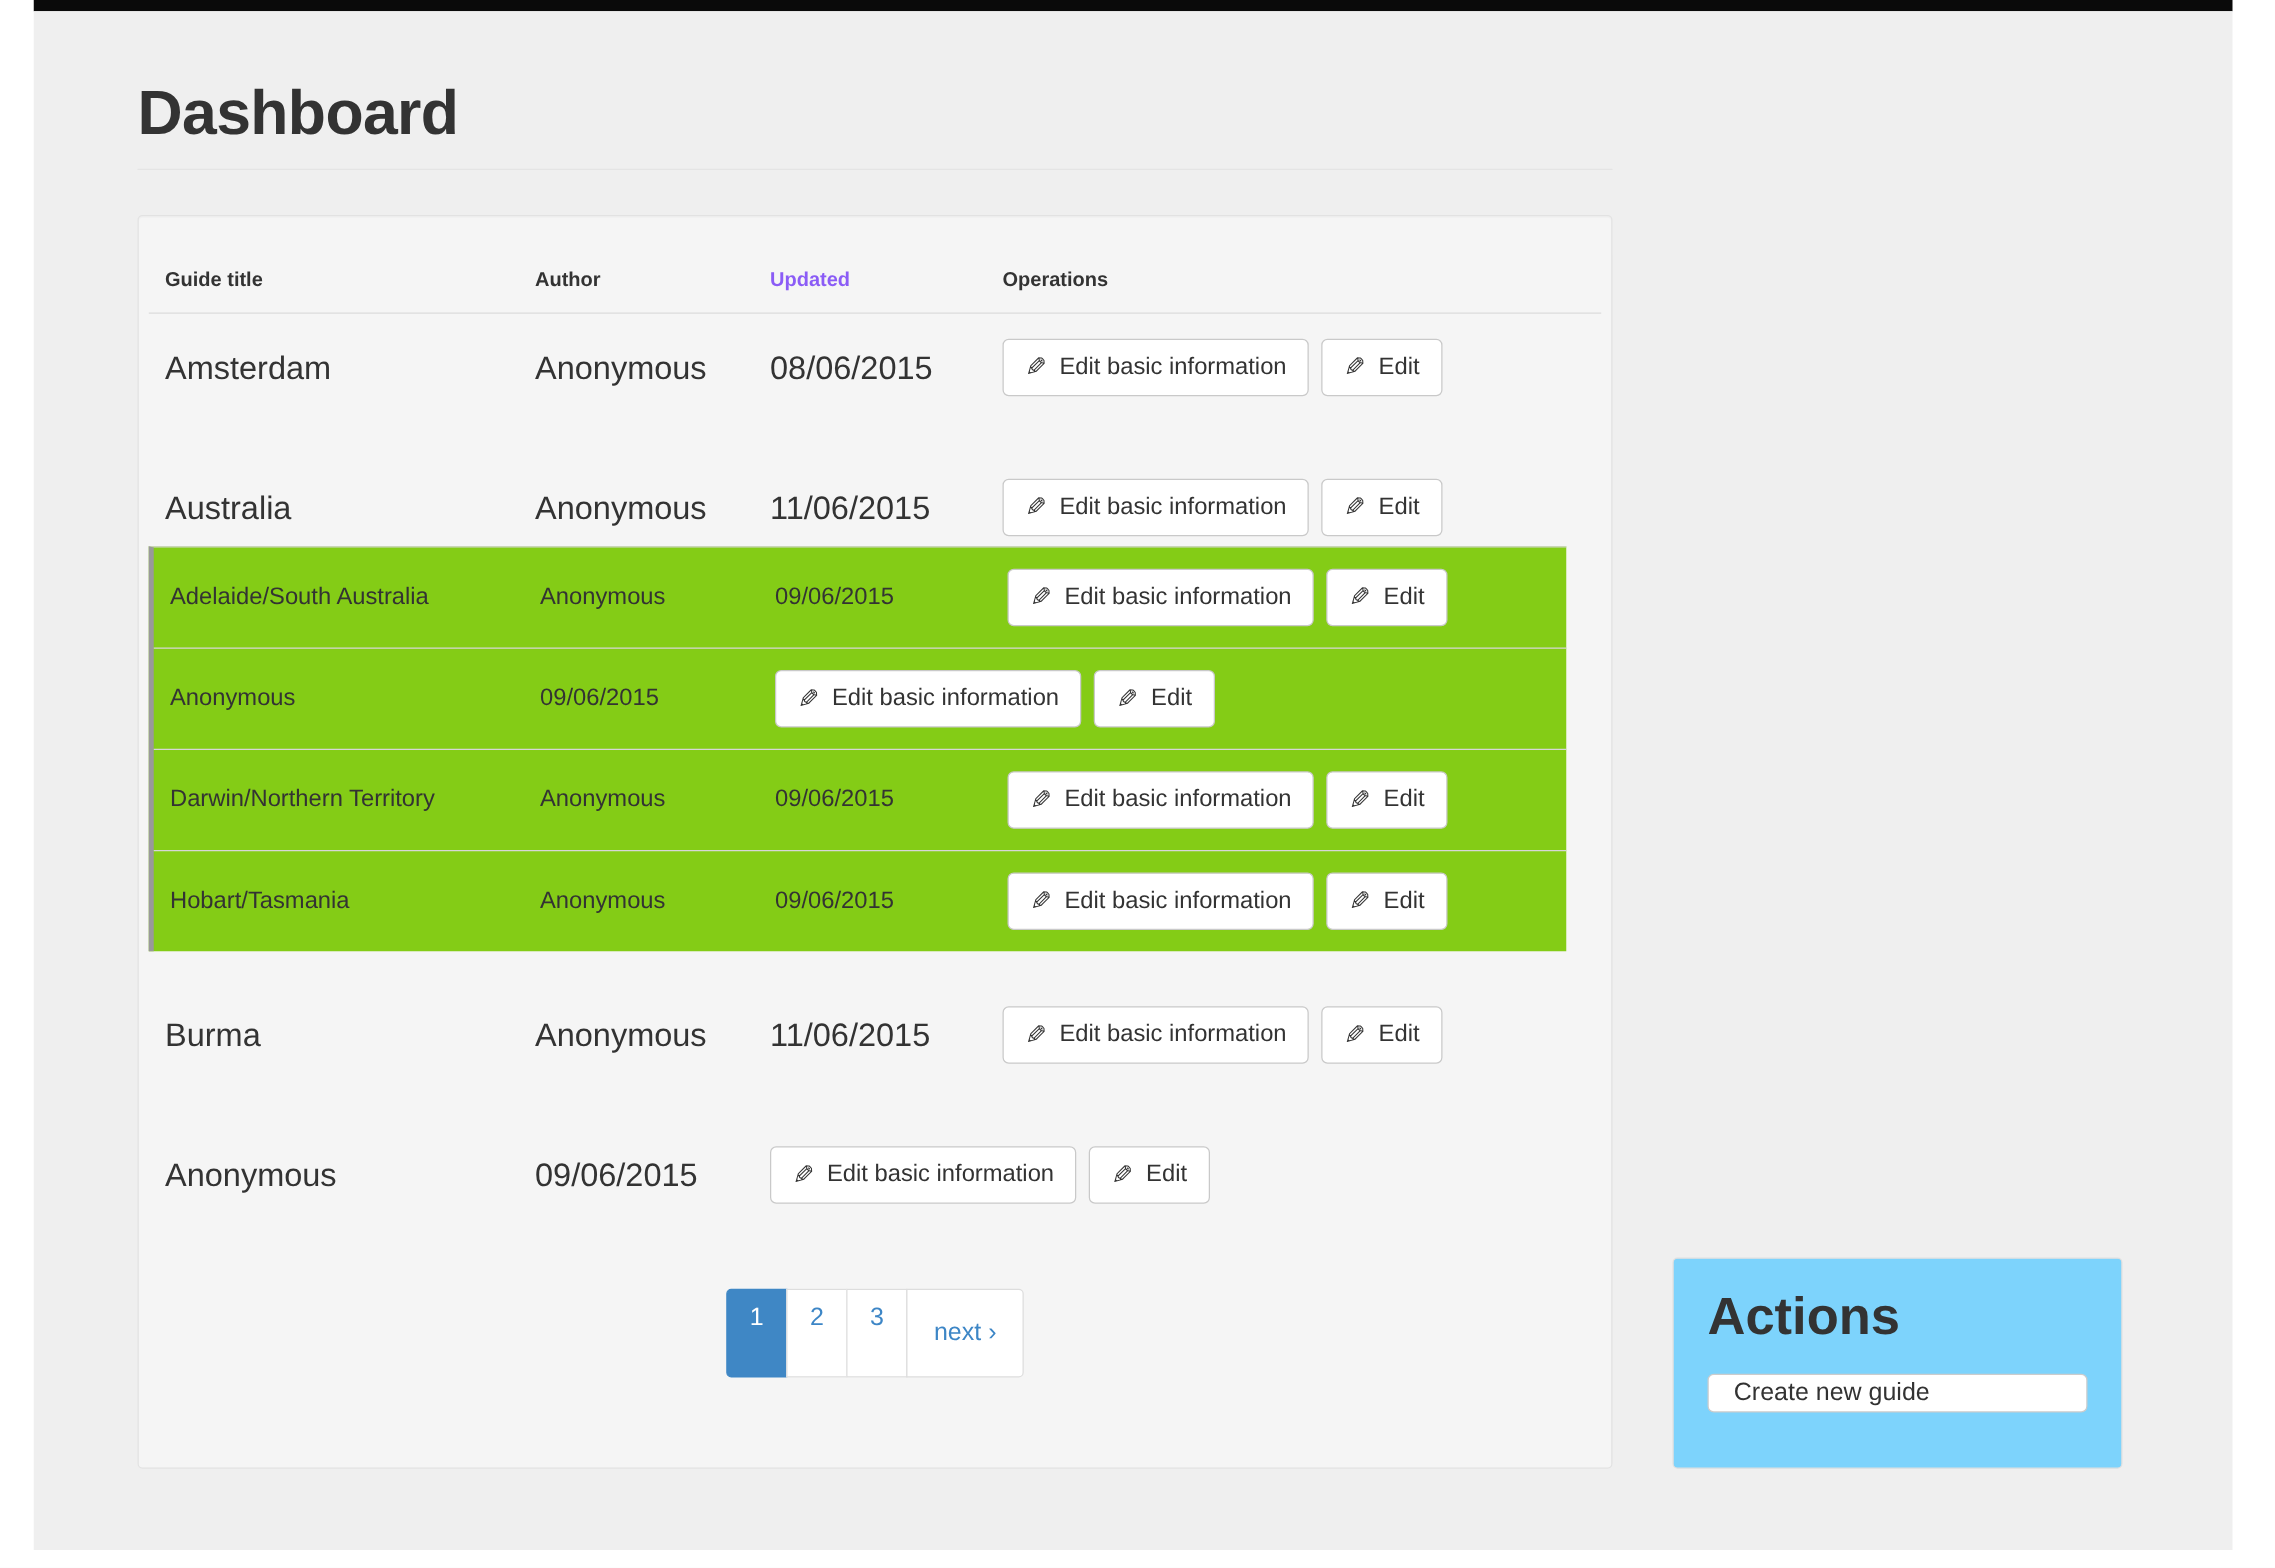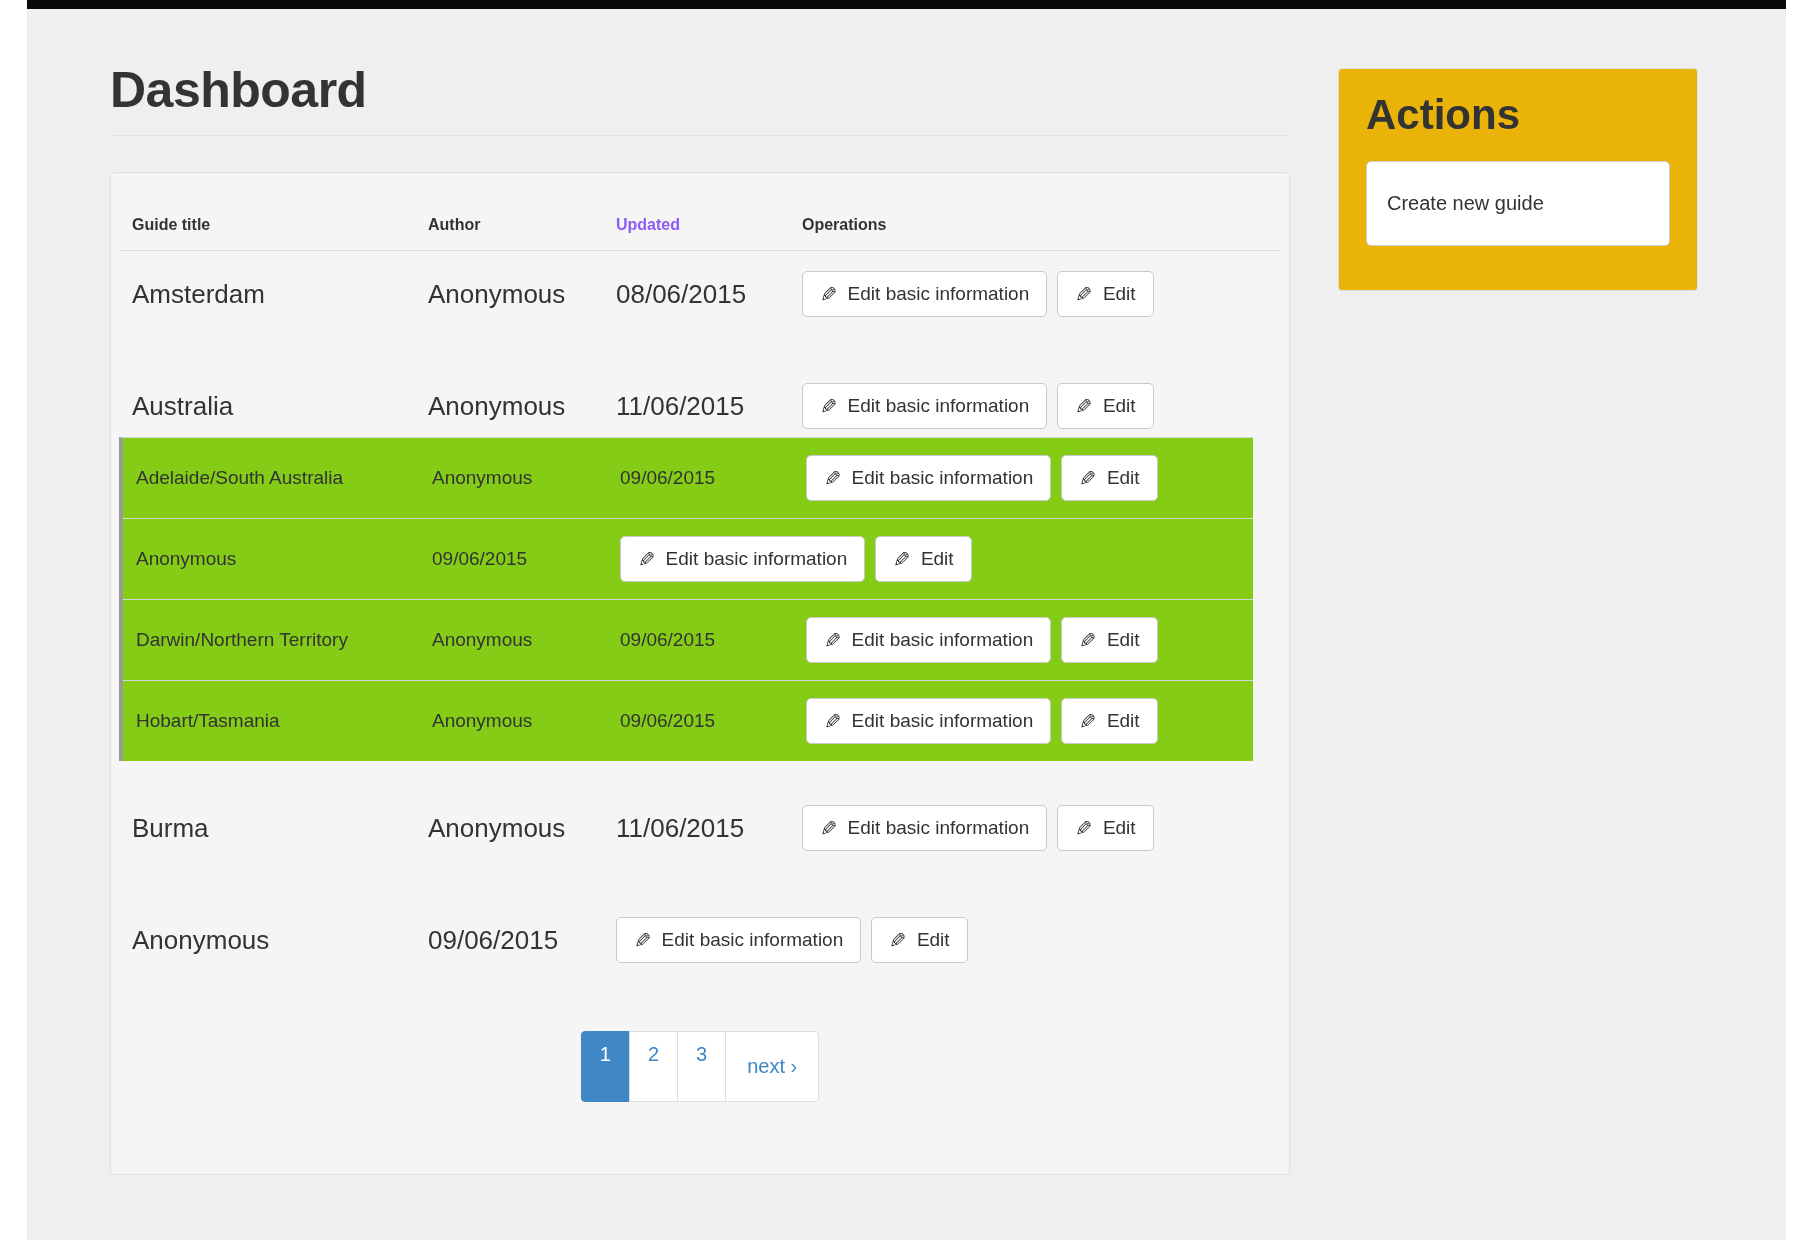--- a/index.html
+++ b/index.html
@@ -2,21 +2,21 @@
 <html><head>
 <meta charset="utf-8">
 <style>
   * { box-sizing: border-box; margin: 0; padding: 0; }
   html, body { width: 1820px; height: 1254px; background: #ffffff; }
   body { font-family: "Liberation Sans", "DejaVu Sans", sans-serif; color: #333; overflow: hidden; }
 
   .chrome-strip { height: 9px; background: #0a0a0a; margin: 0 34px 0 27px; }
   .page { margin: 0 34px 0 27px; background: #efefef; height: 1231px; overflow: hidden; }
 
-  .layout { display: flex; padding-left: 83px; gap: 48px; }
+  .layout { display: flex; padding-left: 83px; gap: 48px; align-items: flex-end; }
   .main-col { flex: none; width: 1180px; }
   .side-col { flex: none; width: 360px; }
 
   .page-header { margin-top: 52px; border-bottom: 1px solid #e4e4e4; padding-bottom: 16px; }
   .page-header h1 { font-size: 50px; font-weight: 700; color: #333; letter-spacing: -0.5px; }
 
   .panel { margin-top: 36px; background: #f5f5f5; border: 1px solid #e2e2e2; border-radius: 4px;
            padding: 0 8px 72px; box-shadow: inset 0 1px 1px rgba(0,0,0,0.03); }
 
   .thead, .trow { display: grid; grid-template-columns: 296px 188px 186px 1fr; align-items: center; }
@@ -40,25 +40,25 @@
   .pencil { display: inline-block; transform: scaleX(-1); margin-right: 10px; font-size: 21px; line-height: 1; }
 
   .pg-wrap { text-align: center; margin-top: 22px; }
   .pagination { display: inline-flex; }
   .page-item { background: #fff; border: 1px solid #ddd; color: #3d86c6; padding: 11px 18px;
                font-size: 20px; line-height: 1.15; margin-left: -1px; text-decoration: none; cursor: pointer; }
   .page-item:first-child { border-radius: 4px 0 0 4px; margin-left: 0; }
   .page-item:last-child { border-radius: 0 4px 4px 0; padding: 23px 21px; }
   .page-item--active { background: #3f87c5; border-color: #3f87c5; color: #fff; }
 
-  .actions-panel { margin-top: 59px; background: #eab308; border: 1px solid #dfdfdf; border-radius: 4px;
+  .actions-panel { margin-top: 59px; background: #7dd3fc; border: 1px solid #dfdfdf; border-radius: 4px;
                    padding: 16px 27px 44px; }
   .actions-title { font-size: 42px; font-weight: 700; color: #333; margin: 6px 0 22px; }
   .create-btn { display: block; width: 100%; text-align: left; background: #fff; border: 1px solid #ccc;
-                border-radius: 5px; padding: 30px 20px; font-size: 20px; color: #333;
+                border-radius: 5px; padding: 3px 20px; font-size: 20px; color: #333;
                 font-family: inherit; cursor: pointer; }
 </style>
 </head>
 <body>
 
 <div class="chrome-strip"></div>
 
 <div class="page">
   <div class="layout">
 

